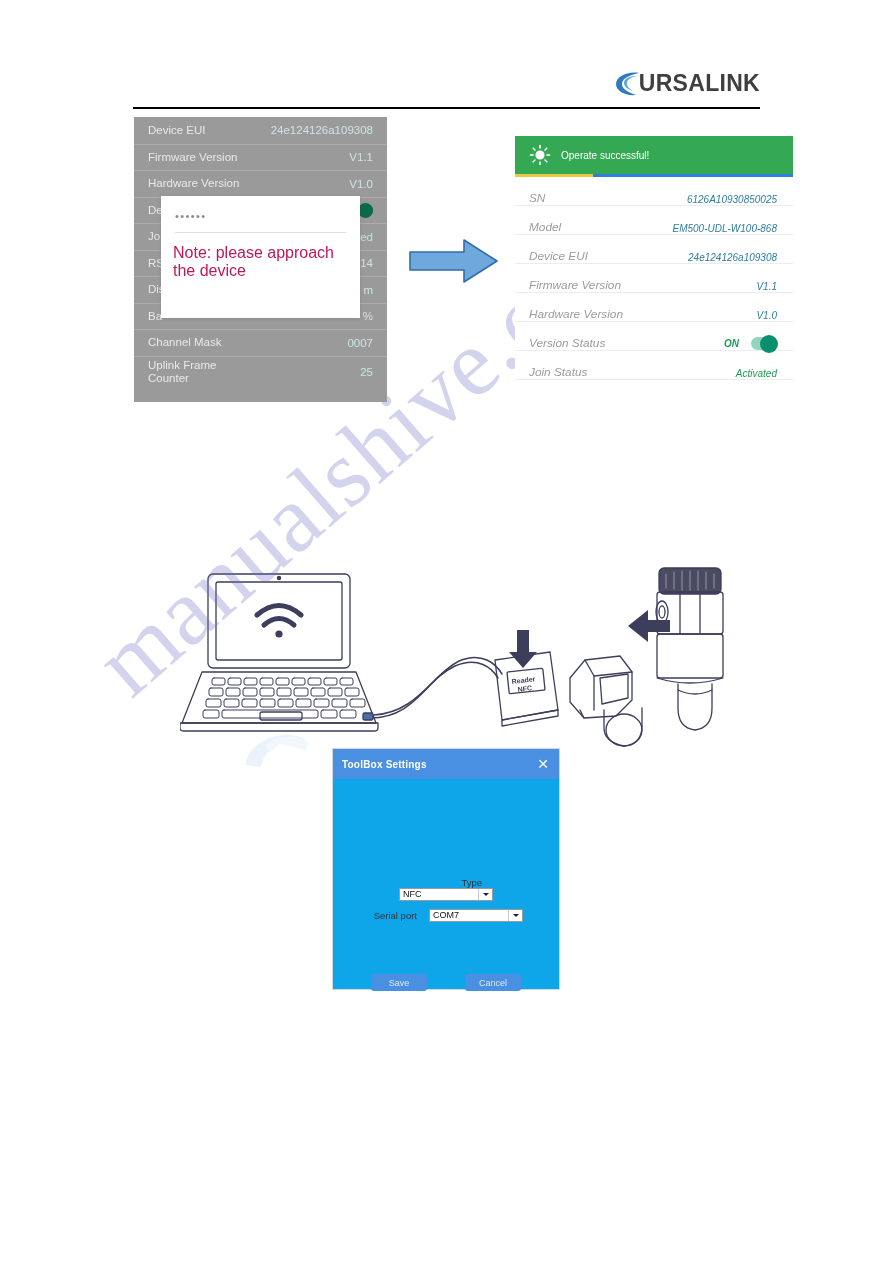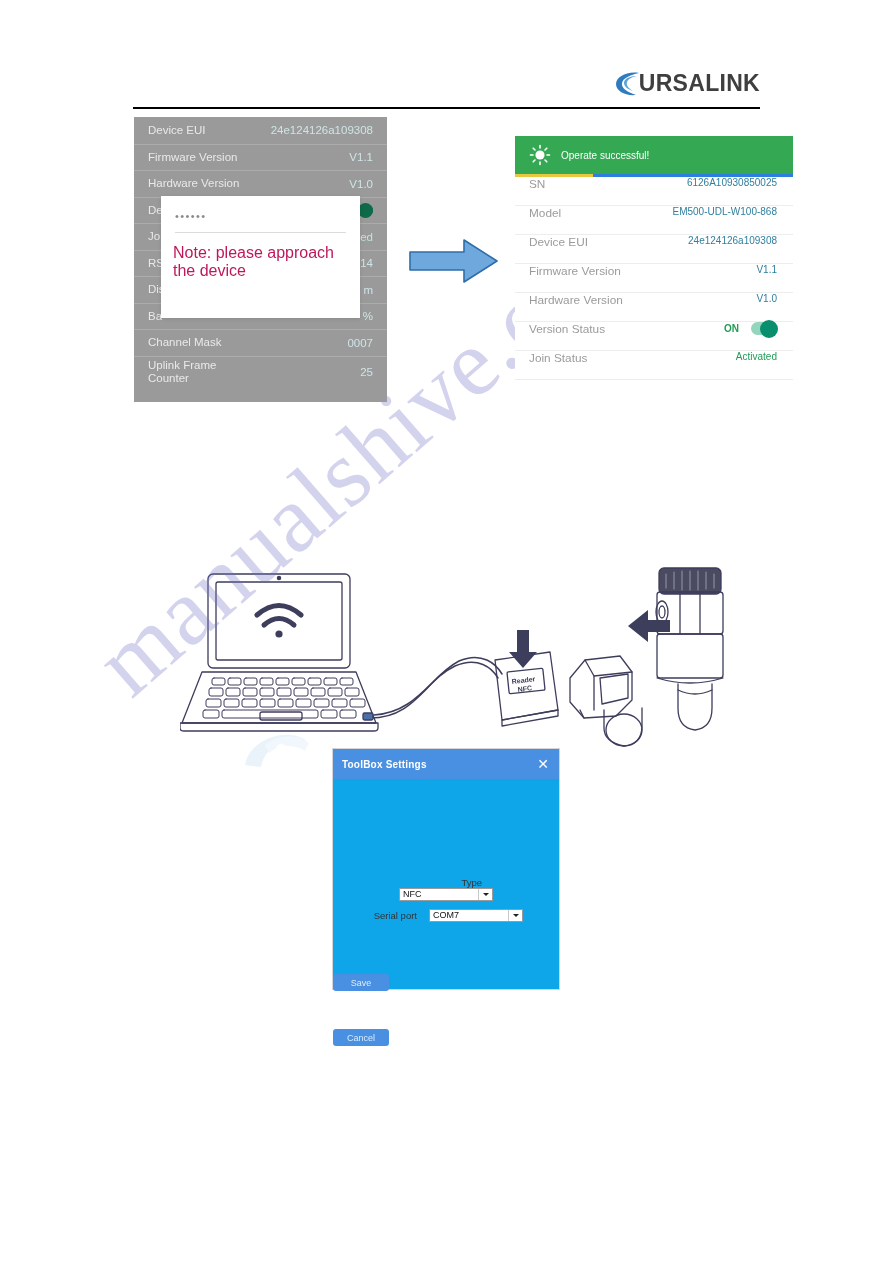--- a/index.html
+++ b/index.html
@@ -148,23 +148,24 @@
     height:38px;background:#34a853;
     display:flex;align-items:center;gap:10px;
     padding-left:14px;box-sizing:border-box;
   }
   .sun-icon{width:22px;height:22px;flex:0 0 auto;}
   .success-text{font-size:10px;color:#ffffff;}
   .progress{height:3px;display:flex;}
   .progress .p1{width:28%;background:#e8c840;}
   .progress .p2{width:72%;background:#2f7de1;}
   .irow{
-    display:flex;align-items:flex-start;justify-content:space-between;
+    display:flex;align-items:flex-end;justify-content:space-between;
     height:29px;padding:0 16px 0 14px;box-sizing:border-box;
     border-bottom:1px solid #ededed;
+    font-style:italic;
   }
   .ik{font-size:11.8px;color:#9b9b9b;}
   .iv{font-size:10px;color:#2f7f9e;white-space:nowrap;}
   .iv.green{color:#1f9d55;font-weight:bold;}
   .iv.greenlabel{color:#1f9d55;}
   .status-wrap{display:flex;align-items:center;gap:12px;}
   .toggle-on{
     width:26px;height:13px;border-radius:7px;background:#93d6bd;
     position:relative;display:inline-block;cursor:pointer;
   }
@@ -216,21 +217,21 @@
     width:13px;height:11px;border-left:1px solid #c9c9c9;
     display:flex;align-items:center;justify-content:center;flex:0 0 auto;
   }
   .combo-arrow i{
     display:block;width:0;height:0;
     border-left:3px solid transparent;border-right:3px solid transparent;
     border-top:3.5px solid #222;
   }
   .tb-buttons{
     position:absolute;left:0;top:195px;width:100%;
-    display:flex;justify-content:center;gap:38px;flex-direction:column;
+    display:flex;justify-content:center;gap:38px;
   }
   .tb-btn{
     width:56px;height:17px;border-radius:3px;background:#4a90e2;
     color:#dcecfb;font-size:9px;
     display:flex;align-items:center;justify-content:center;
     cursor:pointer;border:none;
     font-family:"Liberation Sans", sans-serif;
   }
 </style>
 </head>

